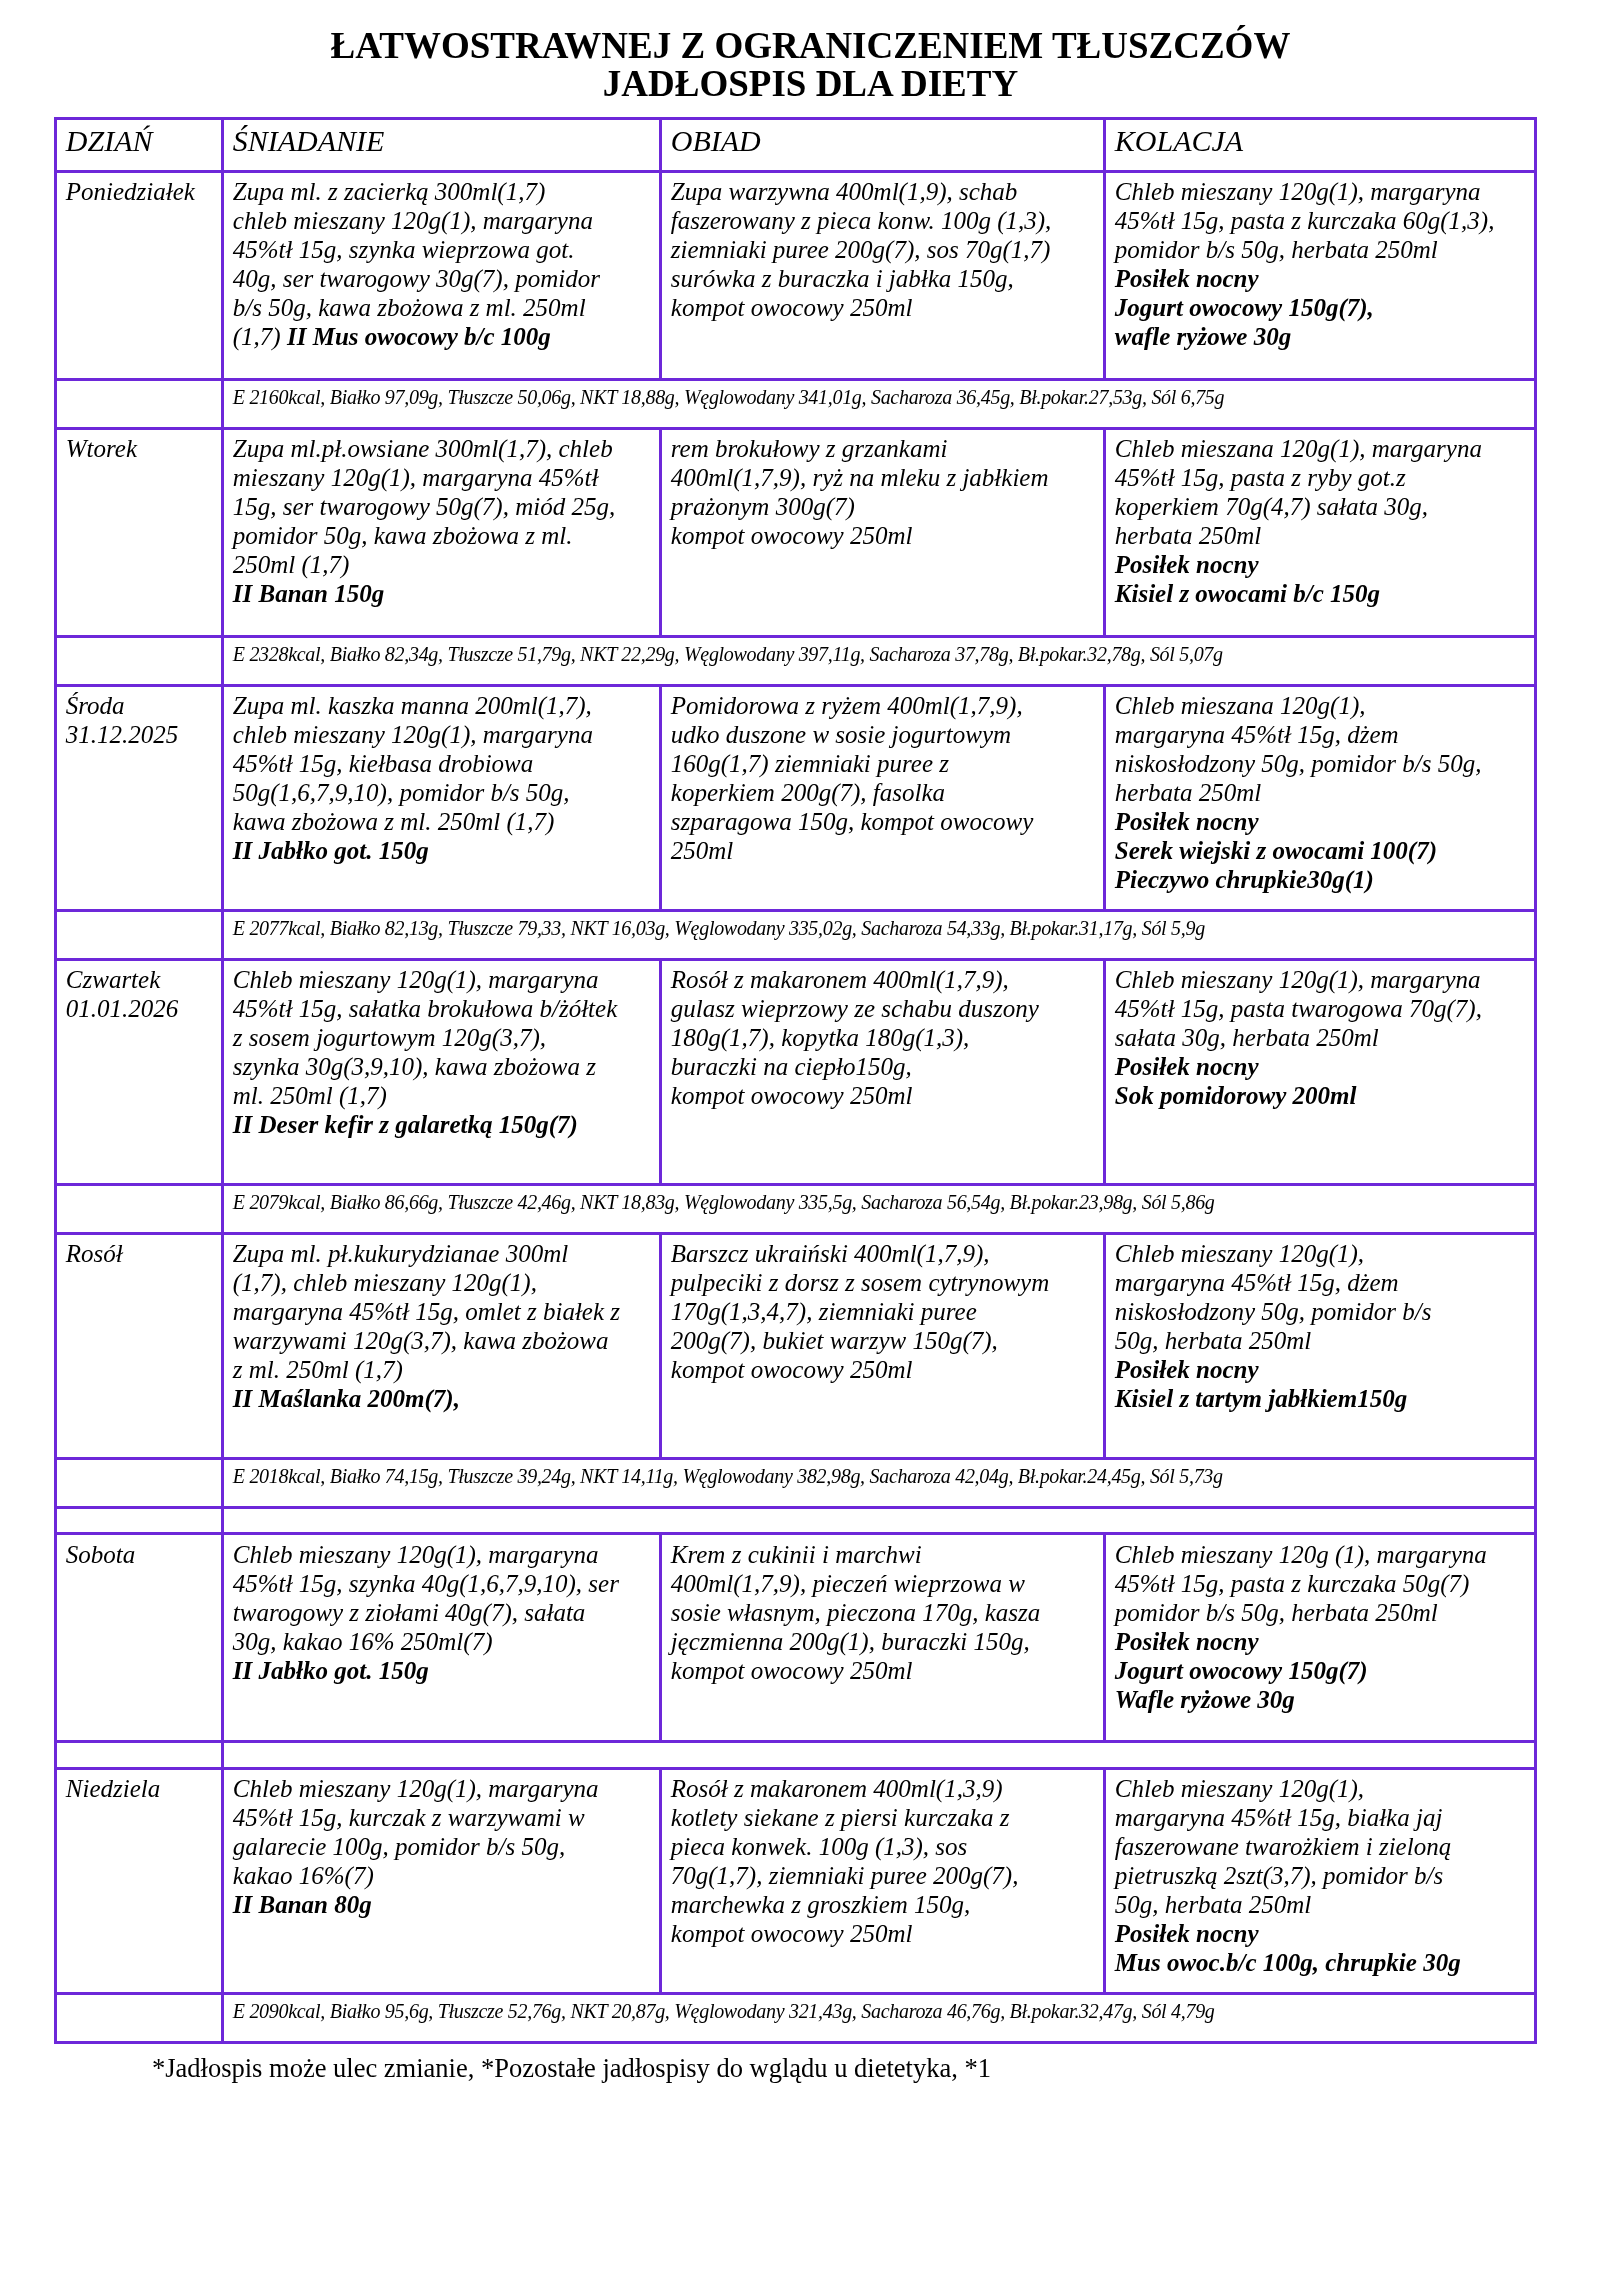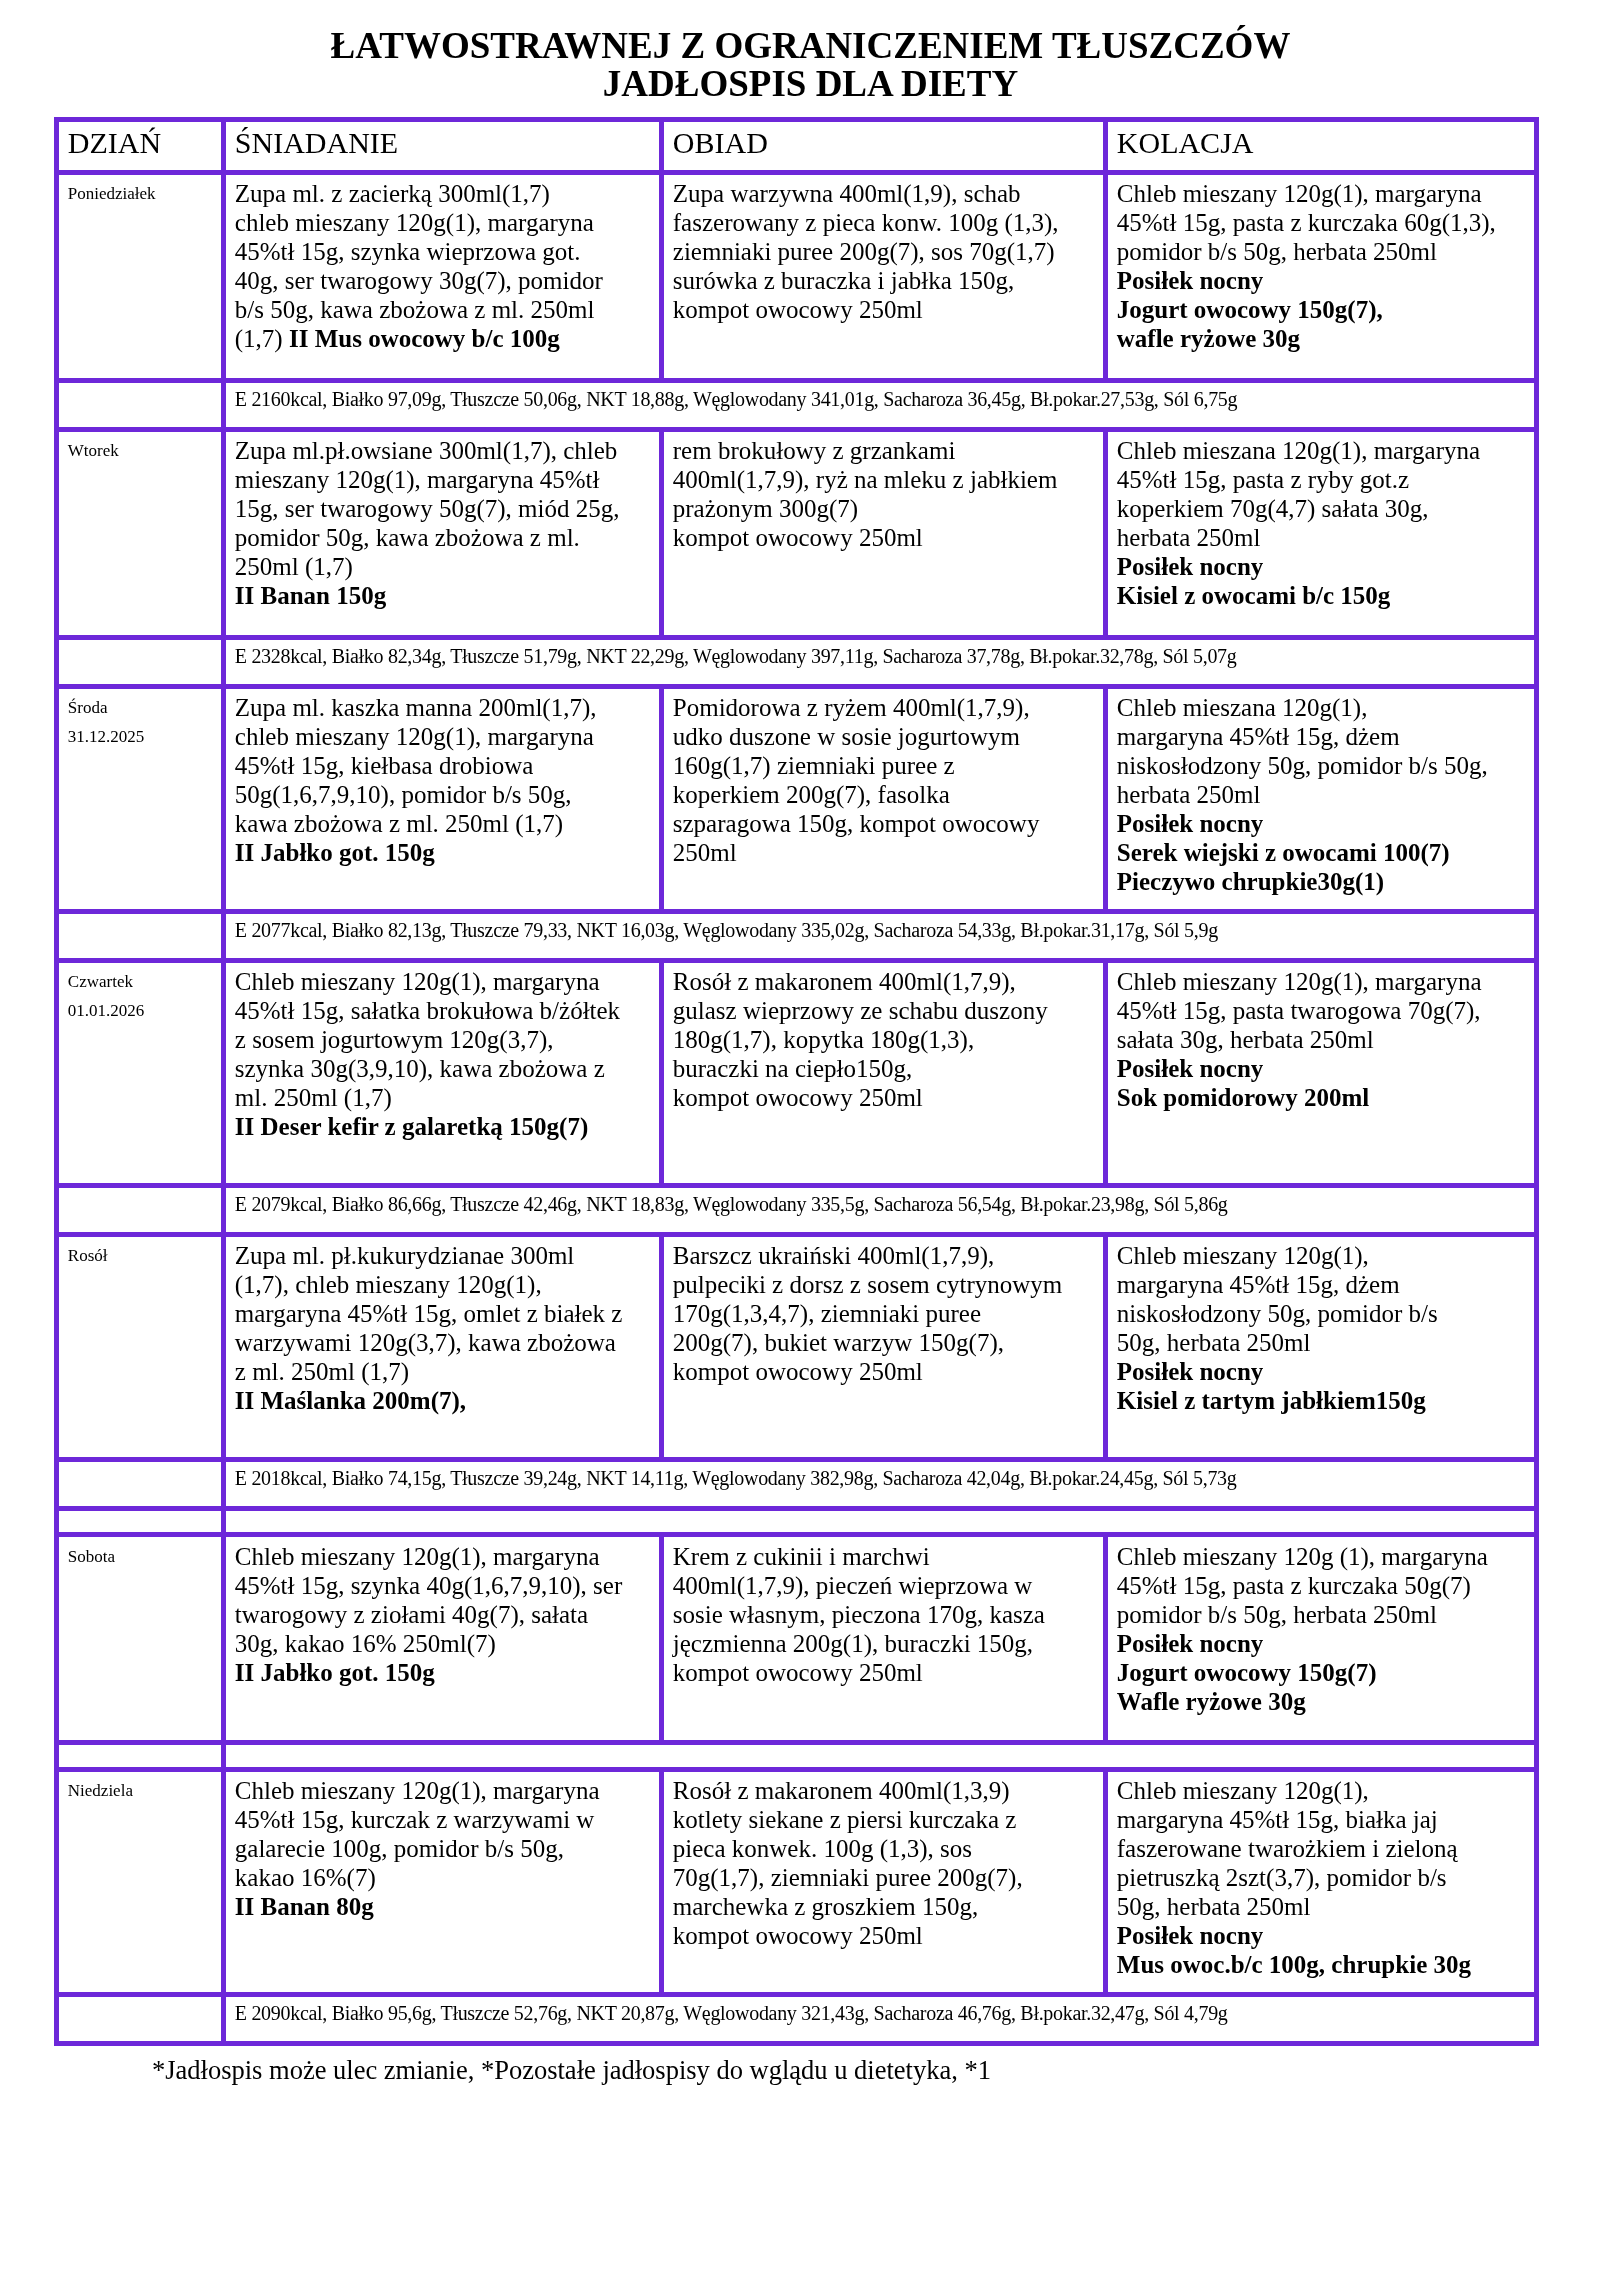--- a/index.html
+++ b/index.html
@@ -25,40 +25,41 @@
     margin: 0 auto 13.7px auto;
   }
   table.menu {
     border-collapse: collapse;
     margin-left: 54px;
     width: 1480px;
     table-layout: fixed;
     border: 2px solid #000;
   }
   table.menu th, table.menu td {
-    border: 5px solid #6d28d9;
+    border: 3px solid #6d28d9;
     vertical-align: top;
     text-align: left;
     padding: 4.9px 5.9px 5.9px 8.8px;
     box-sizing: border-box;
     overflow: hidden;
+    font-style: italic;
   }
   col.c-day   { width: 167px; }
   col.c-brk   { width: 438px; }
   col.c-lun   { width: 444px; }
   col.c-din   { width: 431px; }
   th.hdr {
     font-weight: normal;
     font-size: 30px;
     height: 53px;
     white-space: nowrap;
     padding-top: 9.8px;
   }
   td.daycell {
-    font-size: 17px;
+    font-size: 25px;
     line-height: 29px;
     padding-top: 7.8px;
   }
   td.meal {
     font-size: 25px;
     line-height: 29px;
     white-space: pre-line;
     padding-top: 7.8px;
   }
   td.meal strong { font-weight: bold; }

